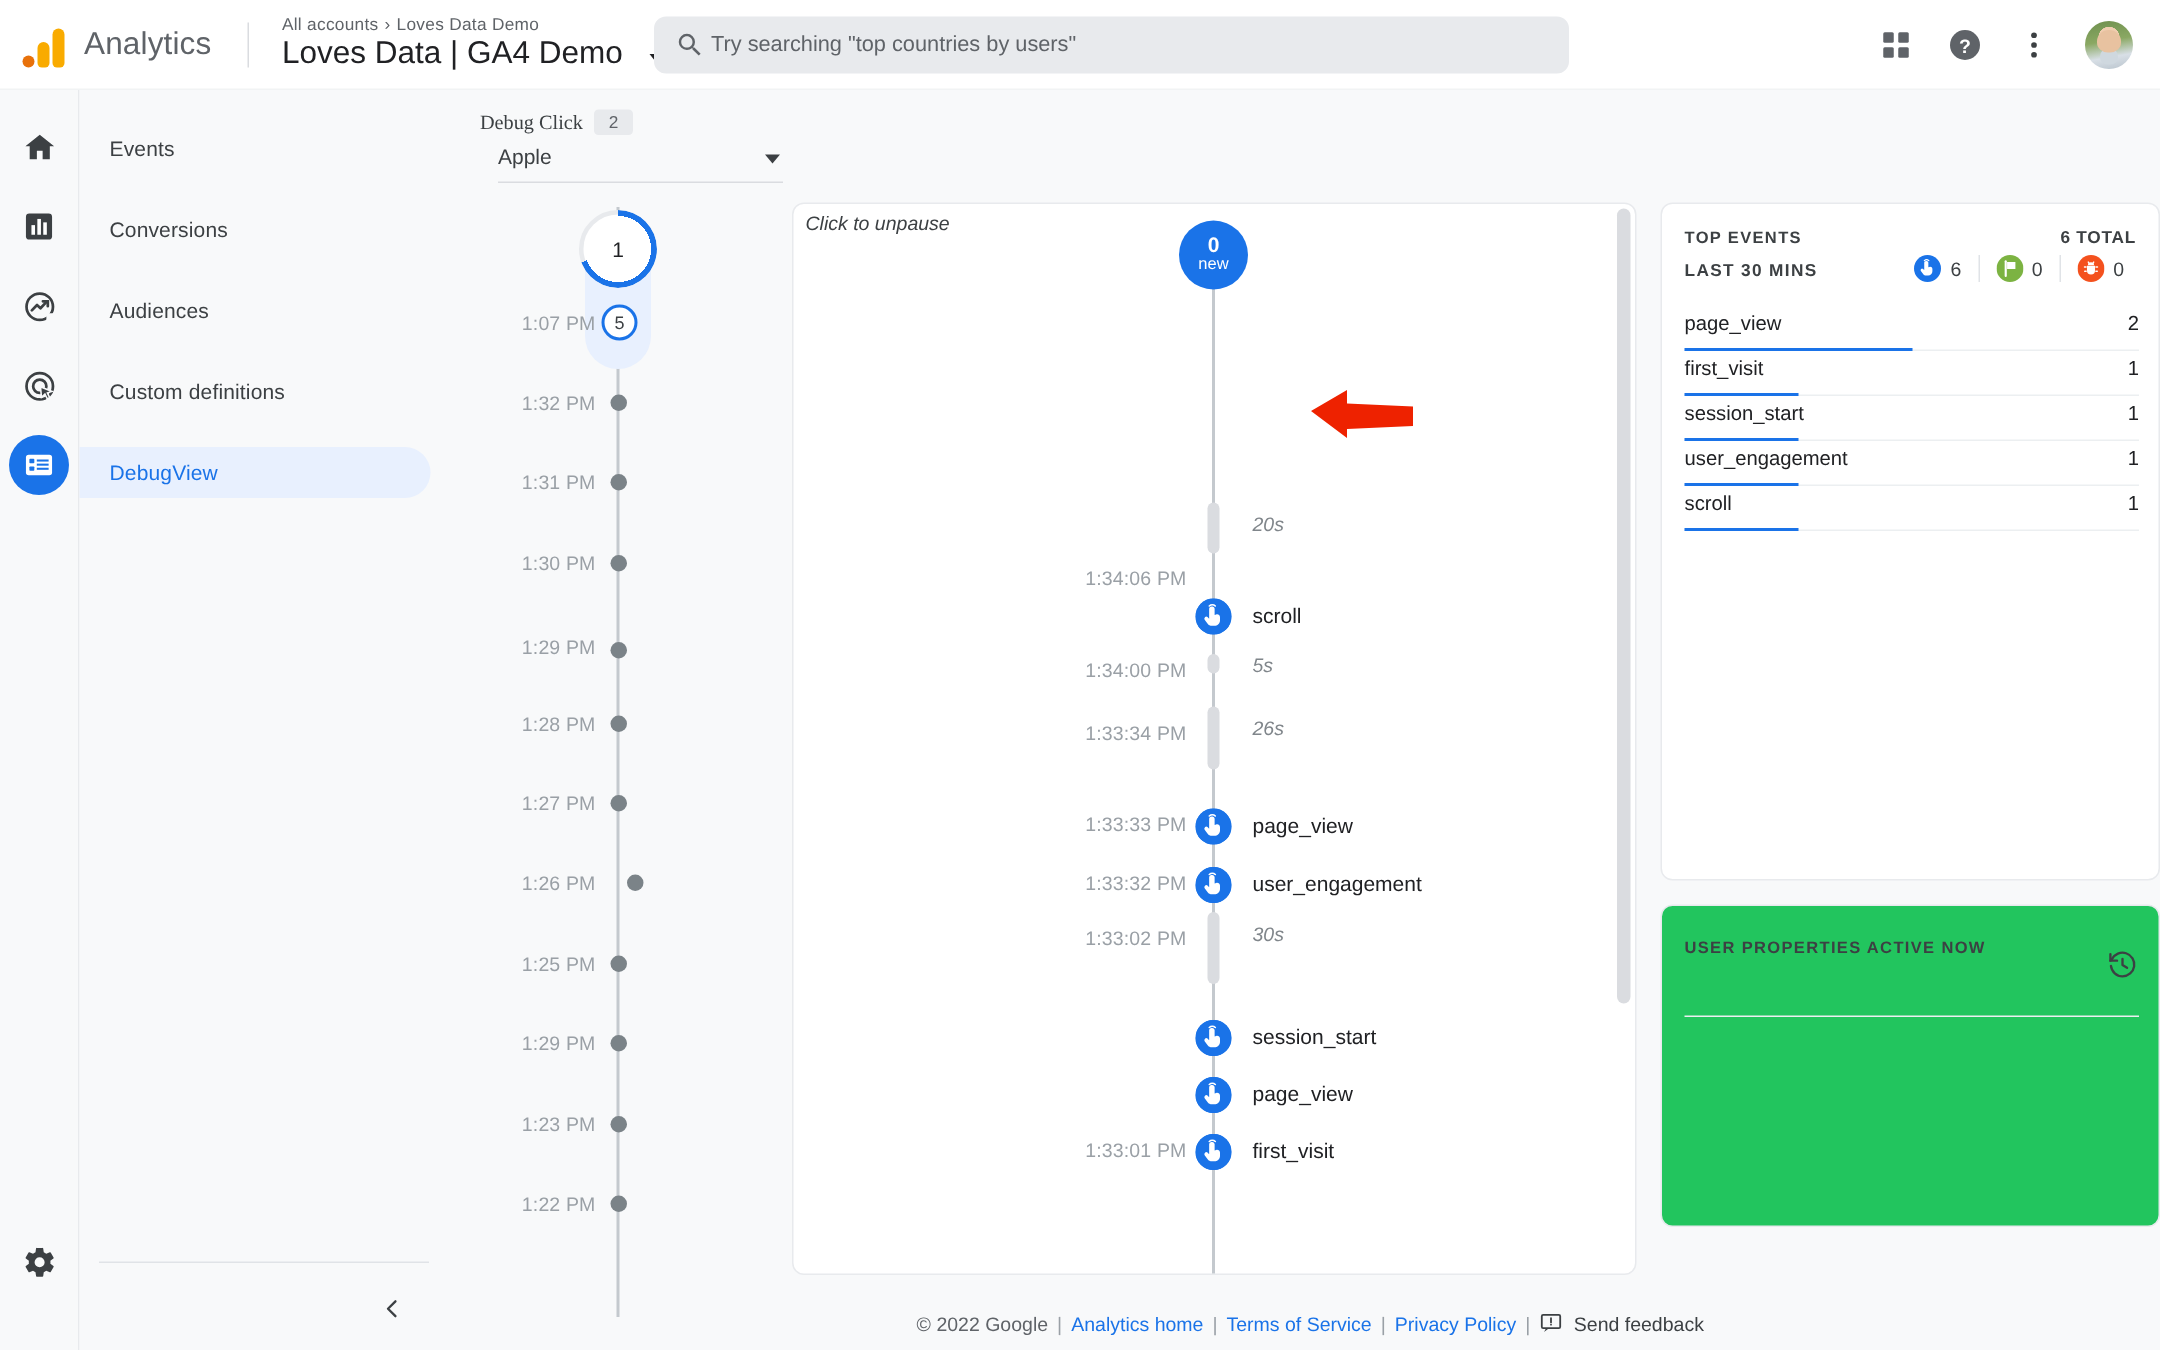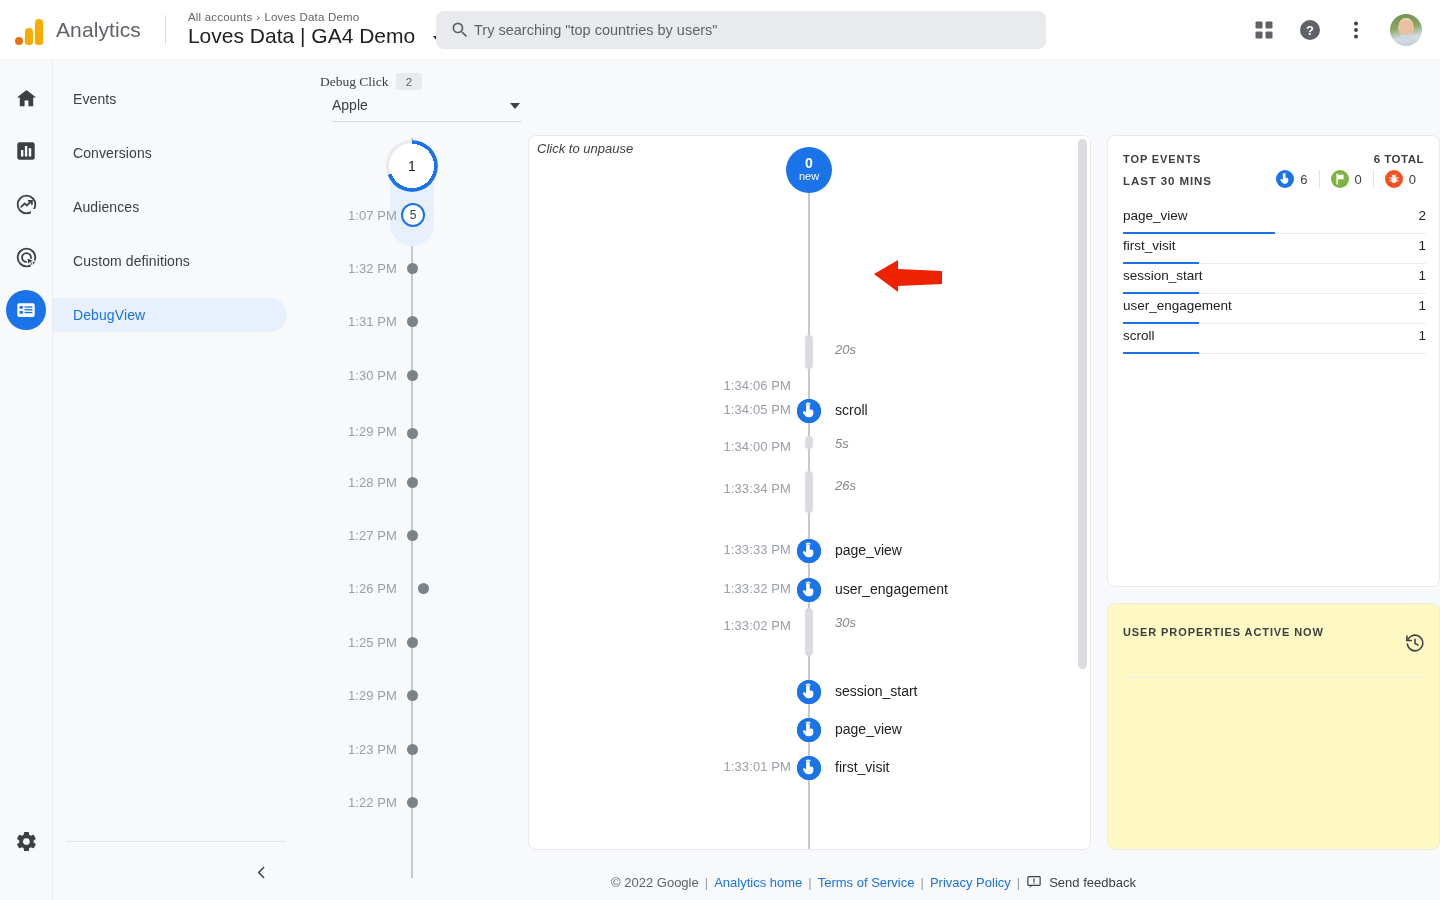--- a/index.html
+++ b/index.html
@@ -261,22 +261,22 @@
     position: absolute; left: 0; top: 4px; font-size: 13.5px; color: #202124;
   }
   .te-row .val {
     position: absolute; right: 0; top: 4px; font-size: 13.5px; color: #202124;
   }
   .te-row .bar {
     position: absolute; left: 0; bottom: -1px; height: 2.5px; background: #1a73e8;
   }
 
   #user-props-card {
-    position: absolute; left: 1107px; top: 603px; width: 333px; height: 247px;
-    background: #fef9c3; border: 1px solid #e8eaed; border-radius: 8px;
+    position: absolute; left: 1107px; top: 603px; width: 333px; height: 215px;
+    background: #22c55e; border: 1px solid #e8eaed; border-radius: 8px;
   }
   #up-rule {
     position: absolute; left: 15px; top: 73px; width: 303px; height: 1px;
     background: #eceff1;
   }
   #history-icon { position: absolute; right: 13px; top: 28px; cursor: pointer; }
 
   
   #footer {
     position: absolute; left: 307px; bottom: 10px; width: 1133px;
@@ -485,21 +485,20 @@
   </div>
   <div id="stream-rows">
       <div class="gap-bar" style="top: 199px; height: 34px;"></div>
       <div class="ev-row" style="top: 206px;">
         <div class="gap-text">20s</div>
       </div>
       <div class="ev-row" style="top: 239px;">
         <div class="ev-time">1:34:06 PM</div>
       </div>
       <div class="ev-row" style="top: 263px;">
-        <div class="ev-time">1:34:05 PM</div>
         <div class="ev-dot">
           <svg width="24" height="24" viewBox="0 0 24 24">
             <circle cx="12" cy="12" r="12" fill="#1a73e8"></circle>
             <path d="M11.2 5.3c.85 0 1.55.7 1.55 1.55v4.1l1.0-.35c1.25-.45 2.6.48 2.6 1.82v2.0c0 2.1-1.7 3.8-3.8 3.8h-1.7c-1.1 0-2.1-.52-2.75-1.4l-2.0-2.7a1.3 1.3 0 011.9-1.72l1.1 1.02V6.85c0-.85.7-1.55 1.55-1.55z" fill="#ffffff"></path>
             <path d="M9.2 5.0a2.9 2.9 0 014.0 0" fill="none" stroke="#ffffff" stroke-width="1.1" stroke-linecap="round"></path>
           </svg>
         </div>
         <div class="ev-name">scroll</div>
       </div>
       <div class="gap-bar" style="top: 300px; height: 13px;"></div>

